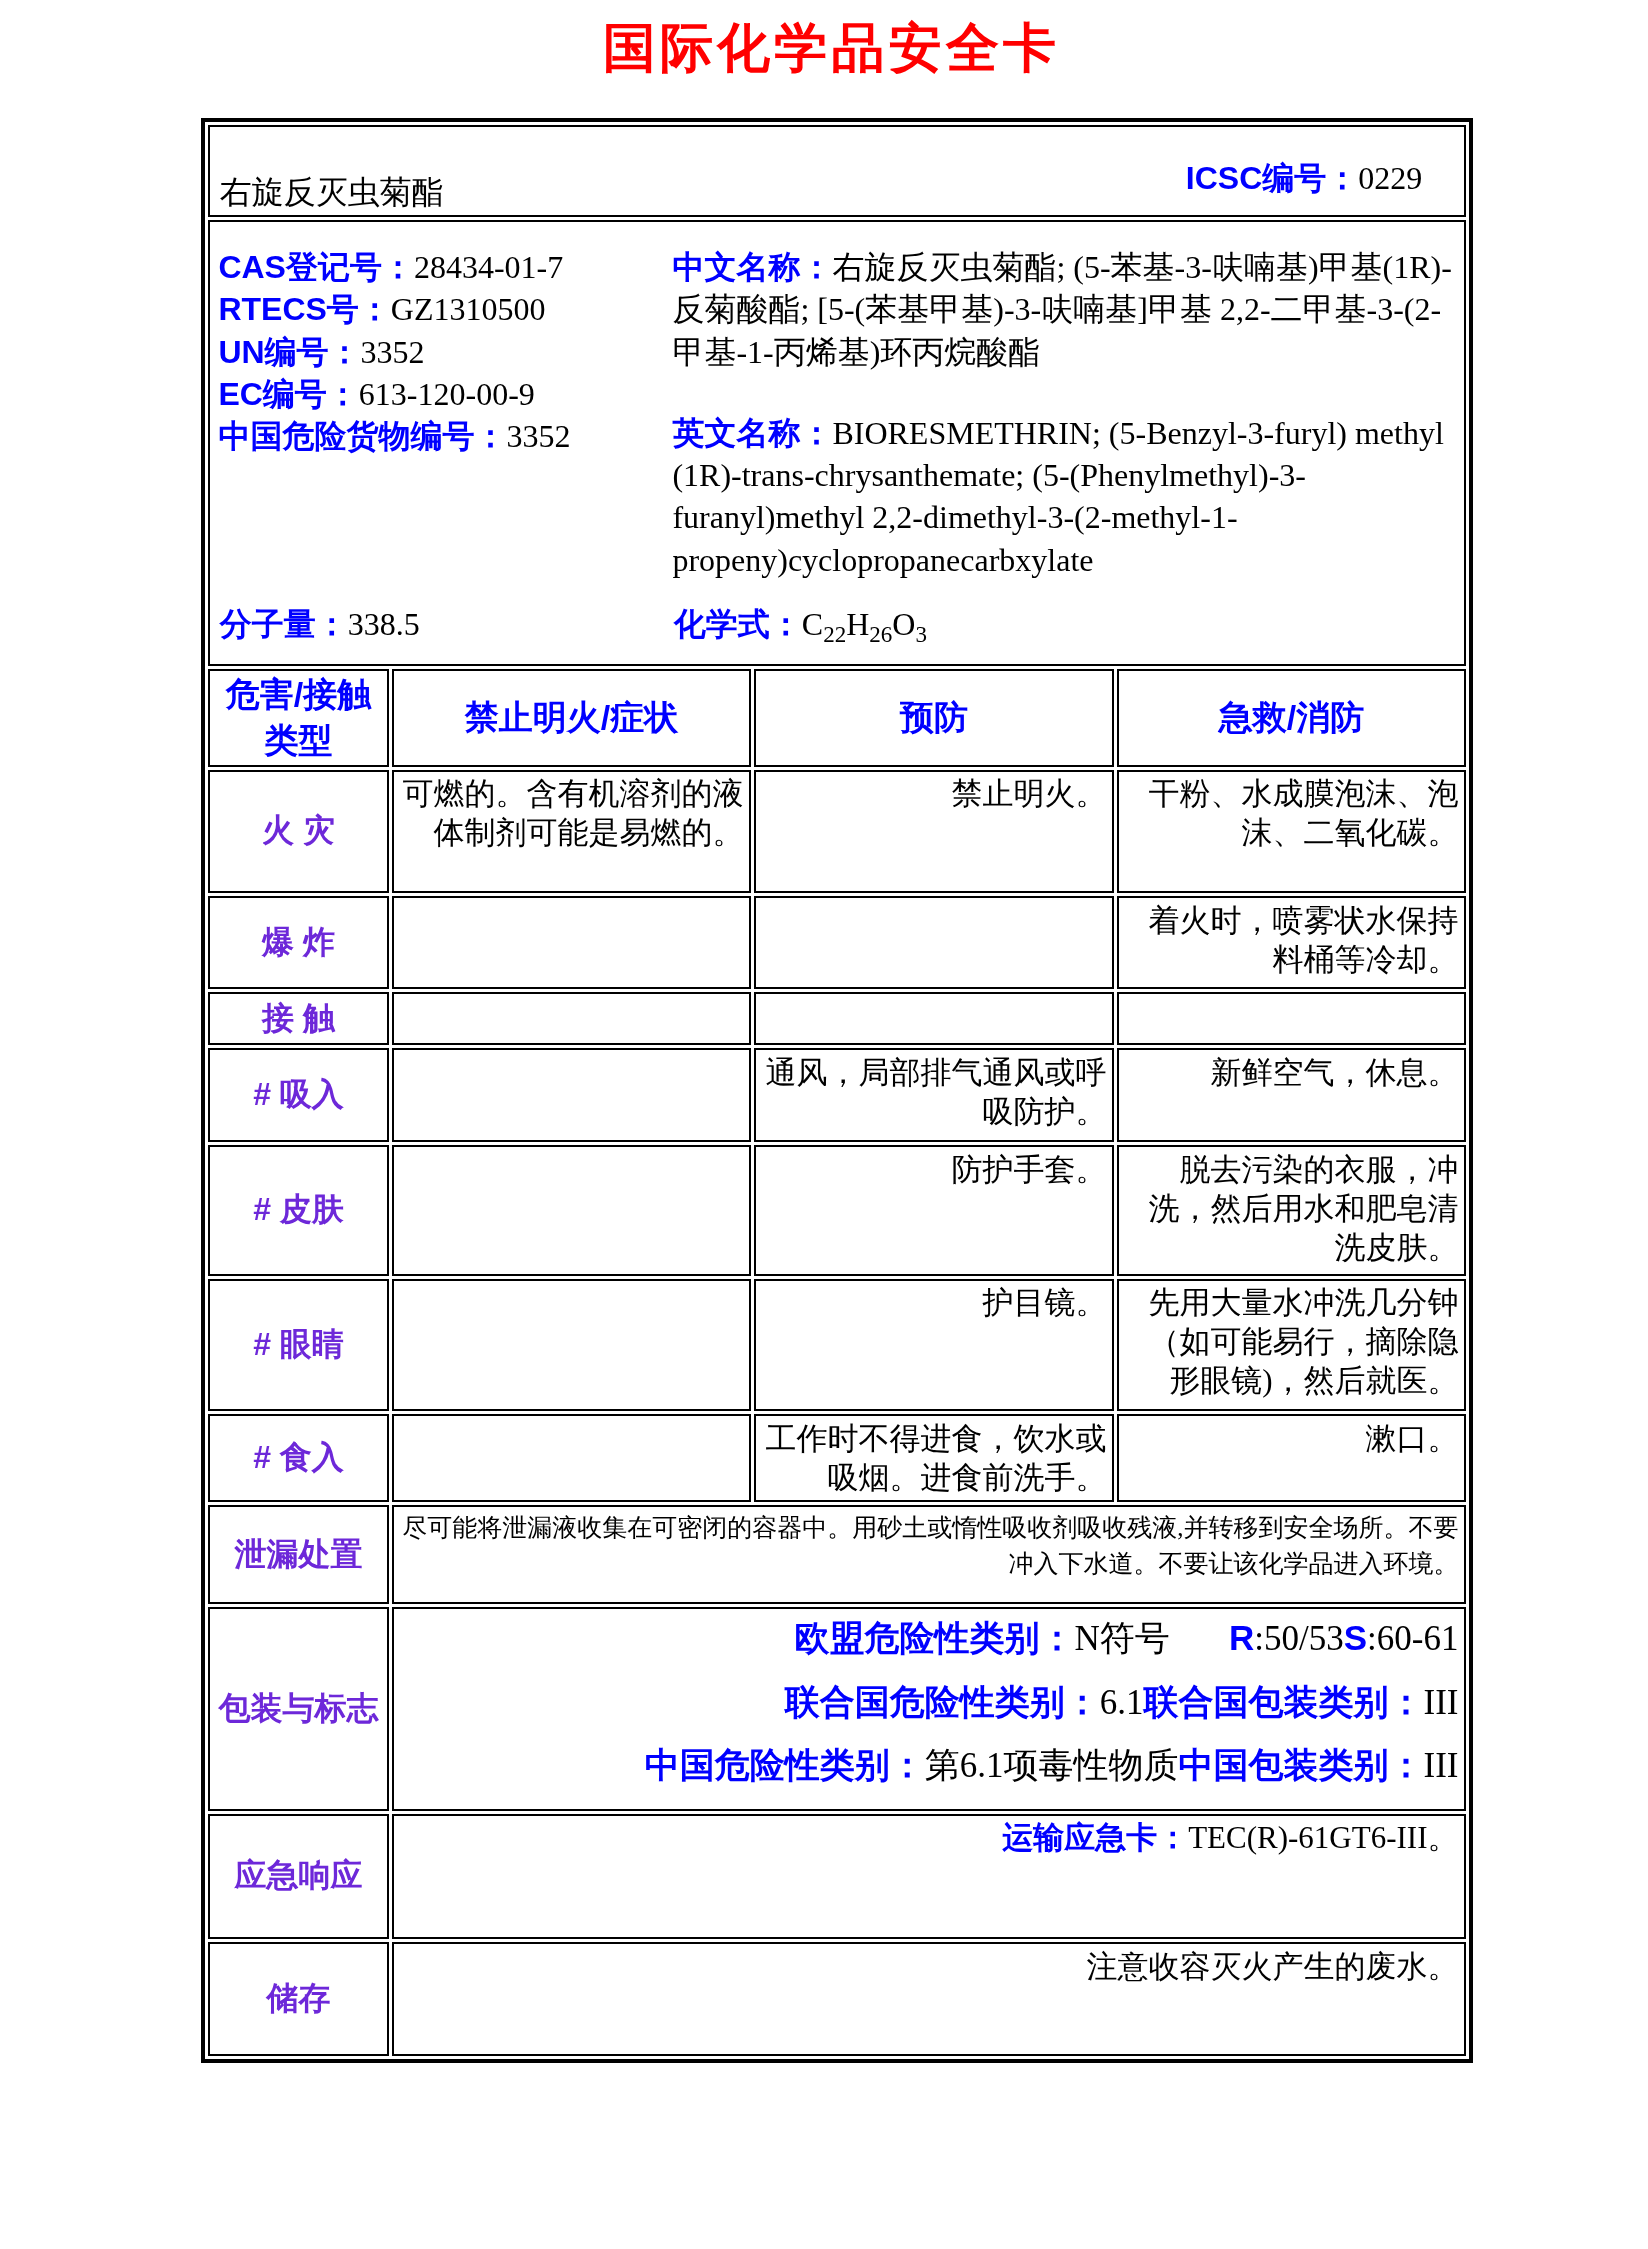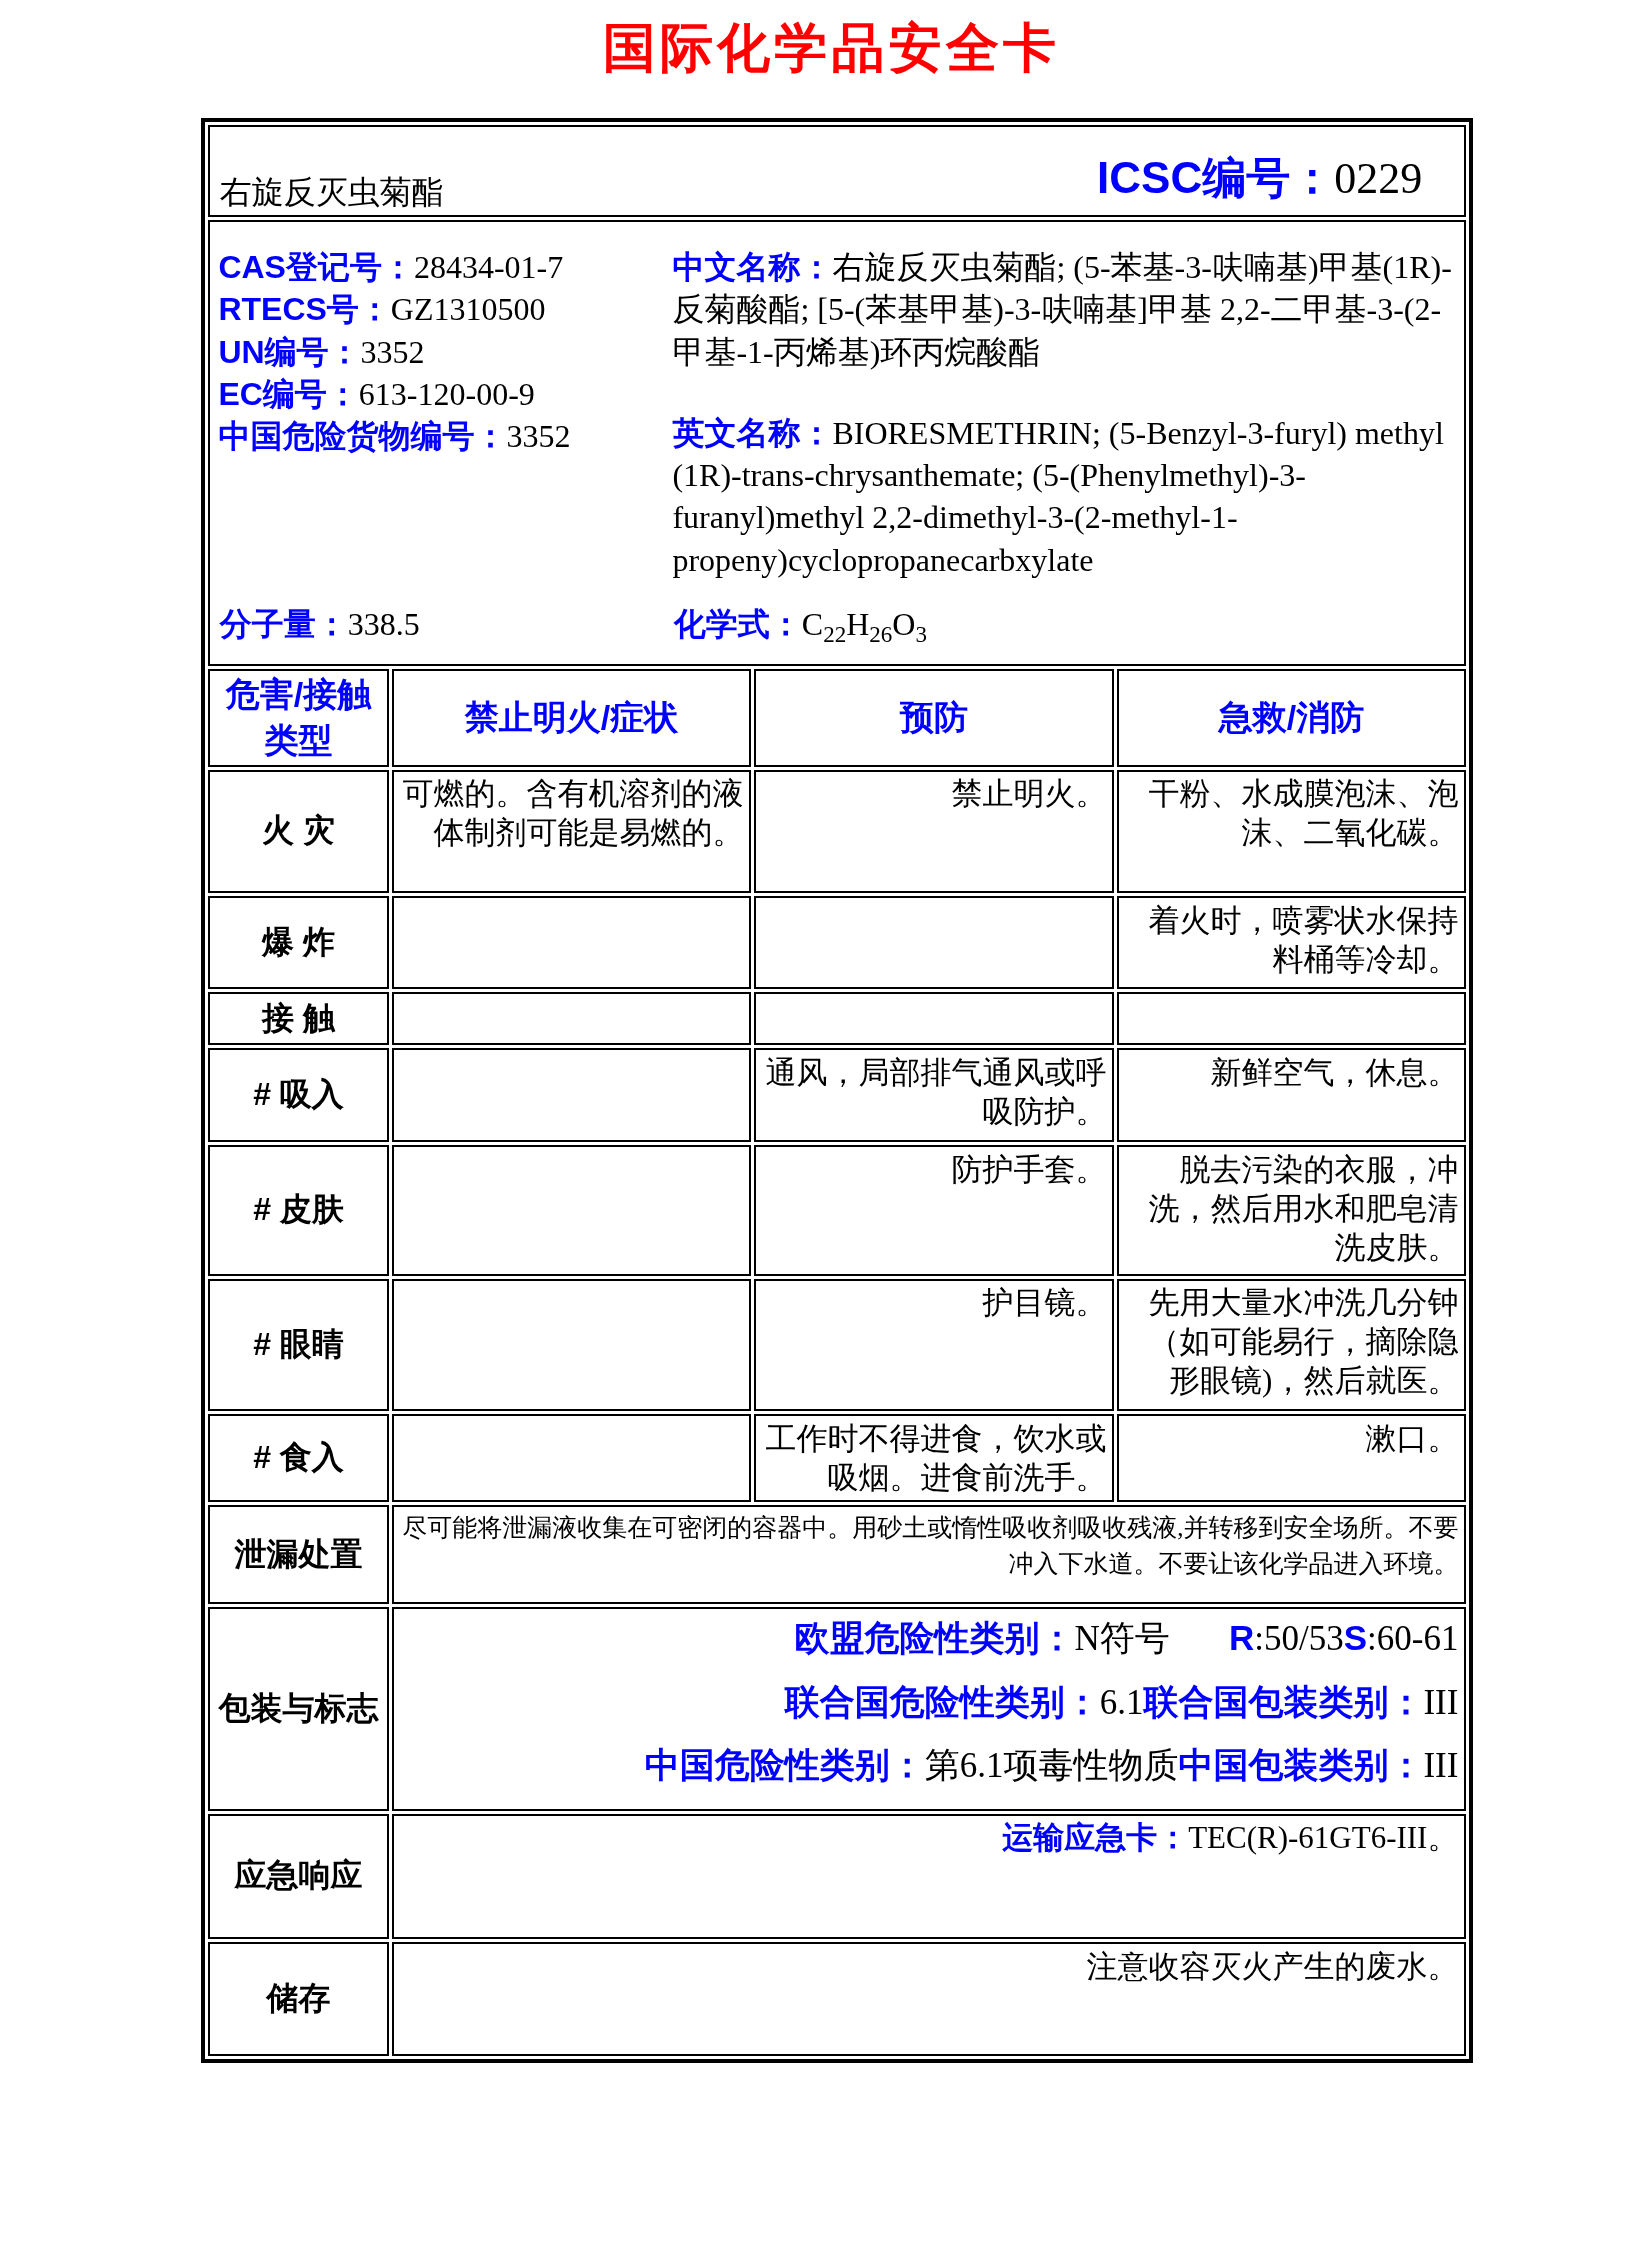--- a/index.html
+++ b/index.html
@@ -44,21 +44,21 @@
     color: #0000ff;
     font-family: "Liberation Sans", sans-serif;
     font-weight: bold;
   }
   .val { color: #000000; font-family: "Liberation Serif", serif; }
 
   
   td.band { height: 55px; padding: 0 9.8px; vertical-align: middle; }
   .band-flex { display: flex; justify-content: space-between; align-items: center; }
   .chem-name { font-size: 32px; margin-top: 44px; }
-  .icsc { font-size: 44px; padding-right: 32px; margin-top: 16px; }
+  .icsc { font-size: 32px; padding-right: 32px; margin-top: 16px; }
 
   
   td.info { height: 412px; padding: 5.6px 8.4px; vertical-align: top; }
   .info-wrap { position: relative; height: 412px; font-size: 32px; line-height: 1.32; }
   .info-cols { display: flex; align-items: flex-start; margin-top: 19px; }
   .ids-block { width: 454px; flex: none; }
   .ids-block .line { white-space: nowrap; }
   .names-block { flex: 1; }
   .en-name { margin-top: 39px; }
   .mol-line { position: absolute; left: 1.4px; bottom: 8.4px; white-space: nowrap; }
@@ -76,21 +76,21 @@
     vertical-align: middle;
     white-space: pre-line;
     line-height: 1.35;
   }
 
   
   td.rowlabel {
     font-family: "Liberation Sans", sans-serif;
     font-weight: bold;
     font-size: 32px;
-    color: #000000;
+    color: #6d28d9;
     text-align: center;
     vertical-align: middle;
     padding: 2.8px;
   }
 
   
   td.content {
     vertical-align: top;
     text-align: right;
     padding: 2.8px 5.6px;

